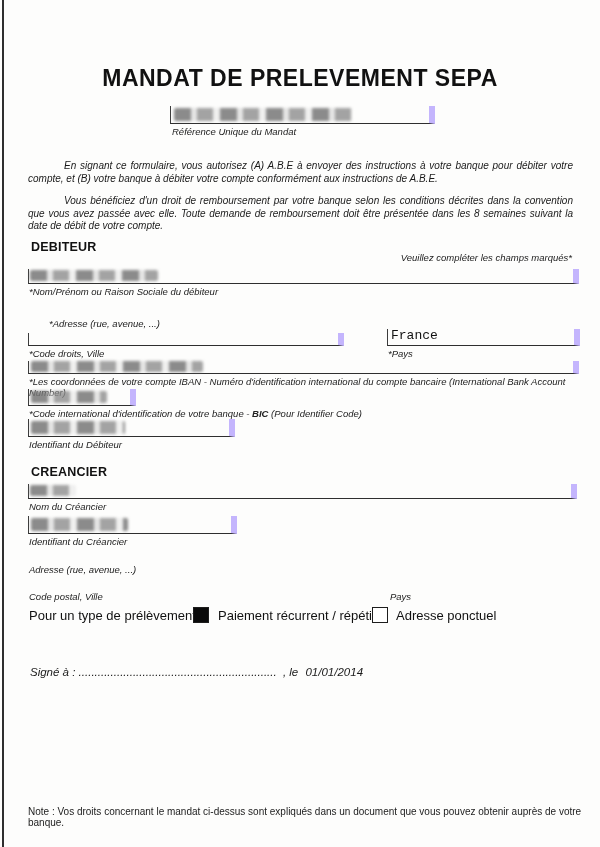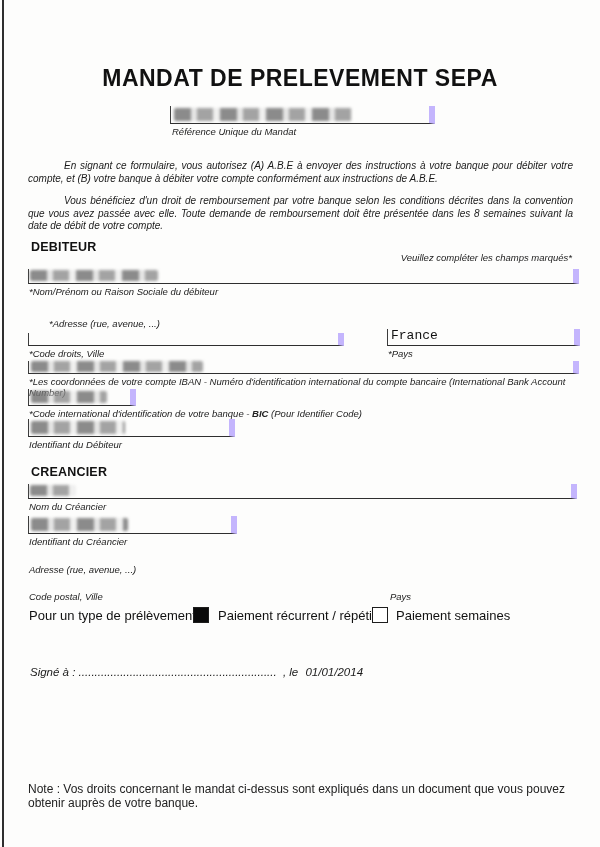--- a/index.html
+++ b/index.html
@@ -44,21 +44,21 @@
   .req-note{font-style:italic;font-size:9.5px;text-align:right;color:#222;}
   .country-val{
     font-family:"Liberation Mono","DejaVu Sans Mono",monospace;
     font-size:13px;color:#111;
   }
   .pay-label{font-size:13px;color:#111;}
   .checkbox{width:16px;height:16px;border:1.5px solid #1d1d1d;background:#fff;box-sizing:border-box;}
   .checkbox.checked{background:#0a0a0a;}
   .sig-line{font-style:italic;font-size:11.5px;color:#1a1a1a;}
   .sig-line .sep{margin-left:3px;margin-right:4px;}
-  .note-line{font-size:12px;color:#222;}
+  .note-line{font-size:10px;color:#222;margin-top:24px;}
 </style>
 </head>
 <body>
 
 <div class="abs scan-edge"></div>
 
 <h1 class="abs doc-title">MANDAT DE PRELEVEMENT SEPA</h1>
 
 <div class="abs fbox" style="left:170px;top:106px;width:258px;height:17px;">
   <div class="redact" style="left:3px;bottom:2px;width:178px;height:13px;"></div>
@@ -117,21 +117,21 @@
 
 <div class="abs flabel" style="left:29px;top:564px;">Adresse (rue, avenue, ...)</div>
 
 <div class="abs flabel" style="left:29px;top:591px;">Code postal, Ville</div>
 <div class="abs flabel" style="left:390px;top:591px;text-align:right;">Pays</div>
 
 <div class="abs pay-label" style="left:29px;top:608px;">Pour un type de prélèvement :</div>
 <div class="abs checkbox checked" style="left:193px;top:607px;"></div>
 <div class="abs pay-label" style="left:218px;top:608px;">Paiement récurrent / répétitif</div>
 <div class="abs checkbox" style="left:372px;top:607px;"></div>
-<div class="abs pay-label" style="left:396px;top:608px;">Paiement semaines</div>
+<div class="abs pay-label" style="left:396px;top:608px;">Adresse ponctuel</div>
 
 <div class="abs sig-line" style="left:30px;top:666px;">
   <span>Signé à :</span>
   <span>..............................................................</span>
   <span class="sep">, le</span>
   <span>01/01/2014</span>
 </div>
 
 <div class="abs note-line" style="left:28px;top:782px;">Note : Vos droits concernant le mandat ci-dessus sont expliqués dans un document que vous pouvez obtenir auprès de votre banque.</div>
 

